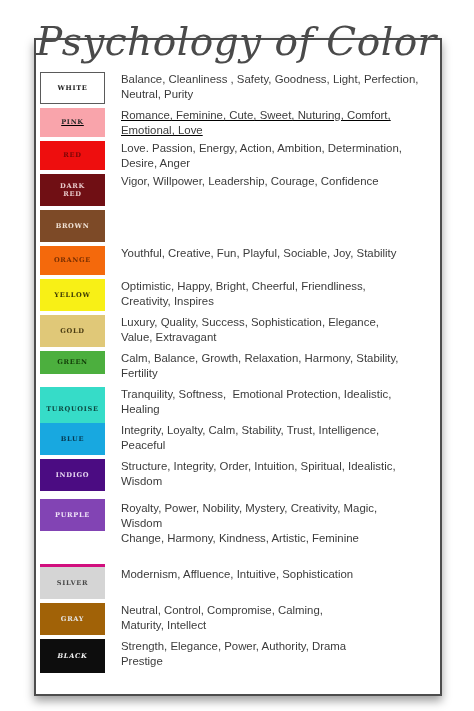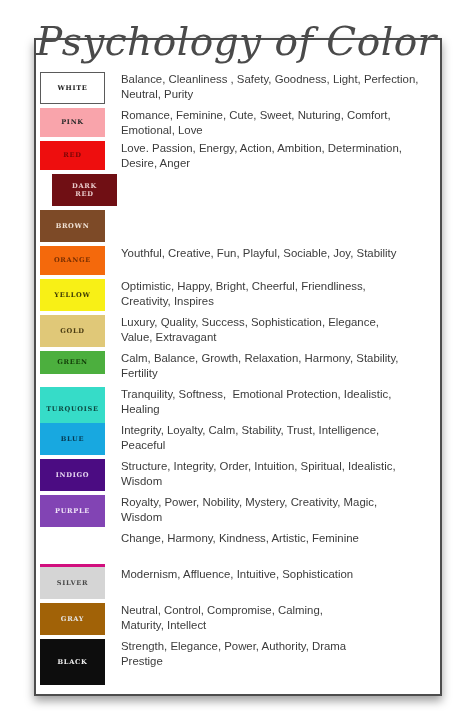--- a/index.html
+++ b/index.html
@@ -105,39 +105,40 @@
   <div id="frame">
     <div id="title">Psychology of Color</div>
     <div id="rows">
         <div class="row" style="height: 36px;">
           <div class="swatch-cell">
             <div class="swatch" style="background: rgb(255, 255, 255); color: rgb(26, 26, 26); height: 32px; border: 1px solid rgb(90, 90, 90); white-space: pre-line;">WHITE</div>
           </div>
           <div class="desc">Balance, Cleanliness , Safety, Goodness, Light, Perfection,
 Neutral, Purity</div>
         </div>
-        <div class="row" style="height: 33px;">
+        <div class="row" style="height: 33px; text-decoration: underline;">
           <div class="swatch-cell">
             <div class="swatch" style="background: rgb(249, 164, 171); color: rgb(43, 43, 43); height: 29px; border: 1px solid transparent; white-space: pre-line;">PINK</div>
           </div>
           <div class="desc">Romance, Feminine, Cute, Sweet, Nuturing, Comfort,
 Emotional, Love</div>
         </div>
         <div class="row" style="height: 33px;">
           <div class="swatch-cell">
             <div class="swatch" style="background: rgb(238, 14, 14); color: rgb(122, 6, 6); height: 29px; border: 1px solid transparent; white-space: pre-line;">RED</div>
           </div>
           <div class="desc">Love. Passion, Energy, Action, Ambition, Determination,
 Desire, Anger</div>
         </div>
-        <div class="row" style="height: 36px; padding-left: 12px;">
+        <div class="row" style="height: 36px;">
           <div class="swatch-cell">
             <div class="swatch" style="background: rgb(112, 15, 20); color: rgb(232, 201, 201); height: 32px; border: 1px solid transparent; white-space: pre-line;">DARK
 RED</div>
           </div>
+          <div class="desc">Vigor, Willpower, Leadership, Courage, Confidence</div>
         </div>
         <div class="row" style="height: 36px;">
           <div class="swatch-cell">
             <div class="swatch" style="background: rgb(125, 74, 39); color: rgb(240, 226, 214); height: 32px; border: 1px solid transparent; white-space: pre-line;">BROWN</div>
           </div>
         </div>
         <div class="row" style="height: 33px;">
           <div class="swatch-cell">
             <div class="swatch" style="background: rgb(244, 105, 12); color: rgb(122, 47, 2); height: 29px; border: 1px solid transparent; white-space: pre-line;">ORANGE</div>
           </div>
@@ -178,21 +179,21 @@
           <div class="desc">Integrity, Loyalty, Calm, Stability, Trust, Intelligence,
 Peaceful</div>
         </div>
         <div class="row" style="height: 36px;">
           <div class="swatch-cell">
             <div class="swatch" style="background: rgb(75, 12, 130); color: rgb(232, 216, 242); height: 32px; border: 1px solid transparent; white-space: pre-line;">INDIGO</div>
           </div>
           <div class="desc">Structure, Integrity, Order, Intuition, Spiritual, Idealistic,
 Wisdom</div>
         </div>
-        <div class="row" style="height: 36px;">
+        <div class="row" style="height: 36px; align-items: flex-end;">
           <div class="swatch-cell">
             <div class="swatch" style="background: rgb(130, 68, 180); color: rgb(240, 228, 248); height: 32px; border: 1px solid transparent; white-space: pre-line;">PURPLE</div>
           </div>
           <div class="desc">Royalty, Power, Nobility, Mystery, Creativity, Magic,
 Wisdom</div>
         </div>
         <div class="row" style="height: 36px;">
           <div class="swatch-cell">
             <div class="swatch" style="background: rgb(209, 15, 126); color: rgb(251, 226, 239); height: 32px; border: 1px solid transparent; white-space: pre-line; margin-top: 33px;">MAGENTA</div>
           </div>
@@ -206,20 +207,20 @@
         </div>
         <div class="row" style="height: 36px;">
           <div class="swatch-cell">
             <div class="swatch" style="background: #a16207; color: rgb(230, 230, 230); height: 32px; border: 1px solid transparent; white-space: pre-line;">GRAY</div>
           </div>
           <div class="desc">Neutral, Control, Compromise, Calming,
 Maturity, Intellect</div>
         </div>
         <div class="row" style="height: 38px;">
           <div class="swatch-cell">
-            <div class="swatch" style="background: rgb(13, 13, 13); color: rgb(242, 242, 242); height: 46px; border: 1px solid transparent; white-space: pre-line;">BLACK</div>
+            <div class="swatch" style="background: rgb(13, 13, 13); color: rgb(242, 242, 242); height: 34px; border: 1px solid transparent; white-space: pre-line; font-style: italic;">BLACK</div>
           </div>
           <div class="desc">Strength, Elegance, Power, Authority, Drama
 Prestige</div>
         </div>
       </div>
   </div>
 </div>
 
 </body></html>

